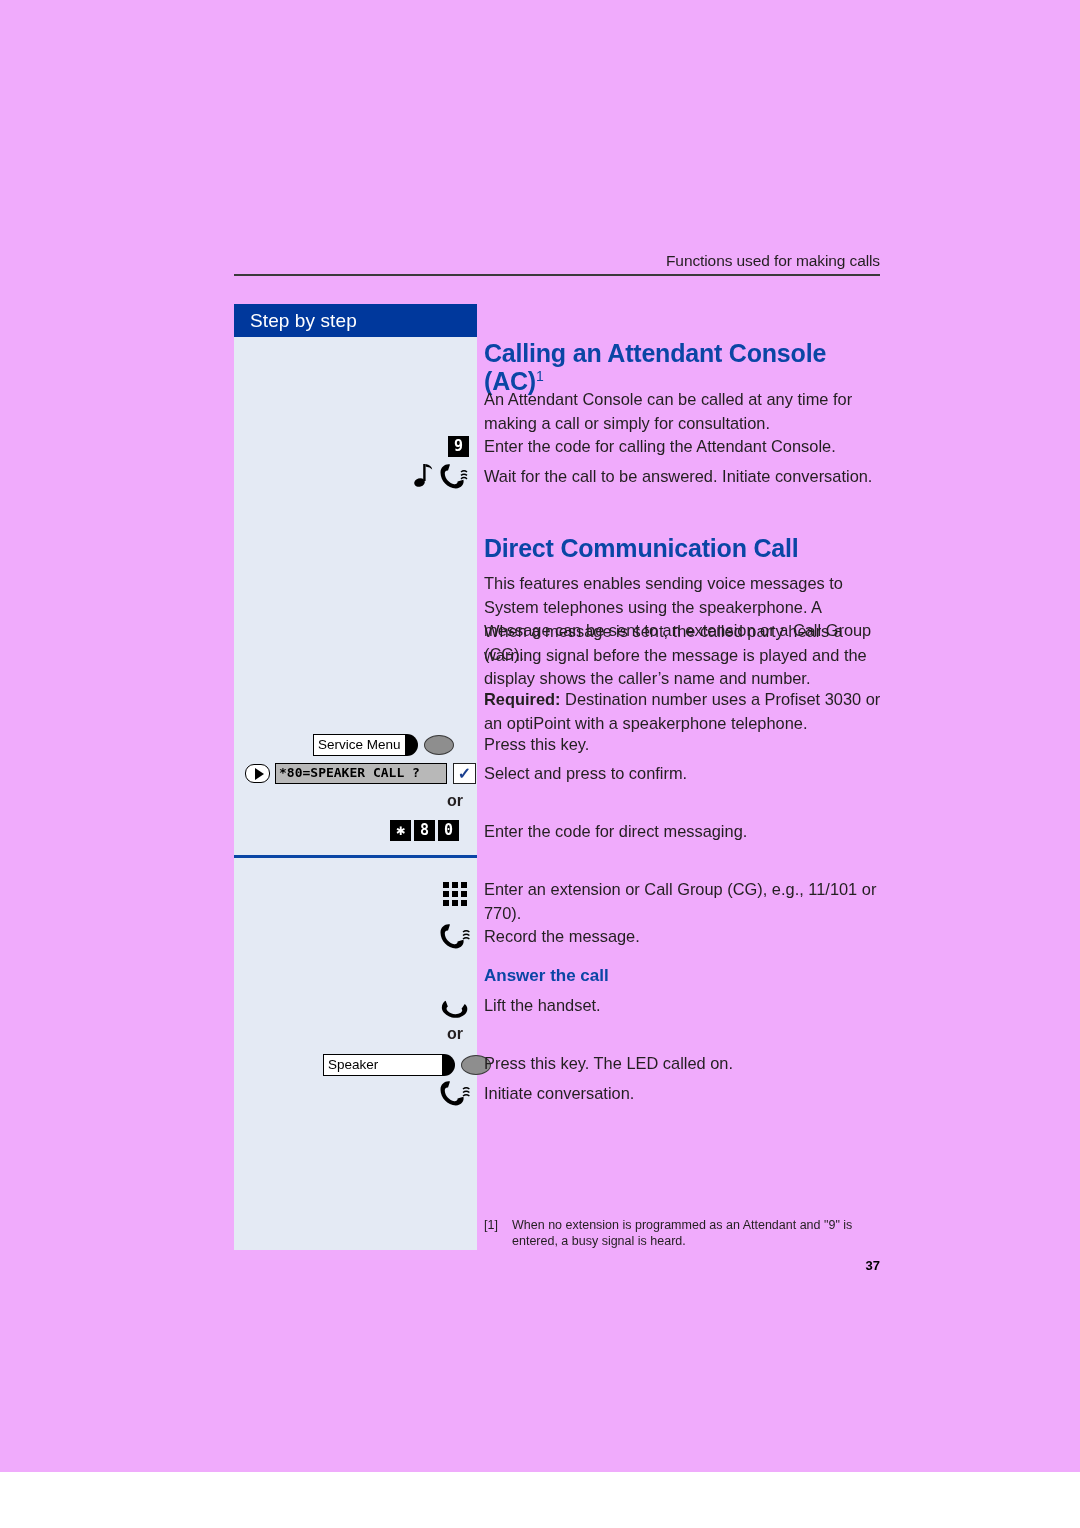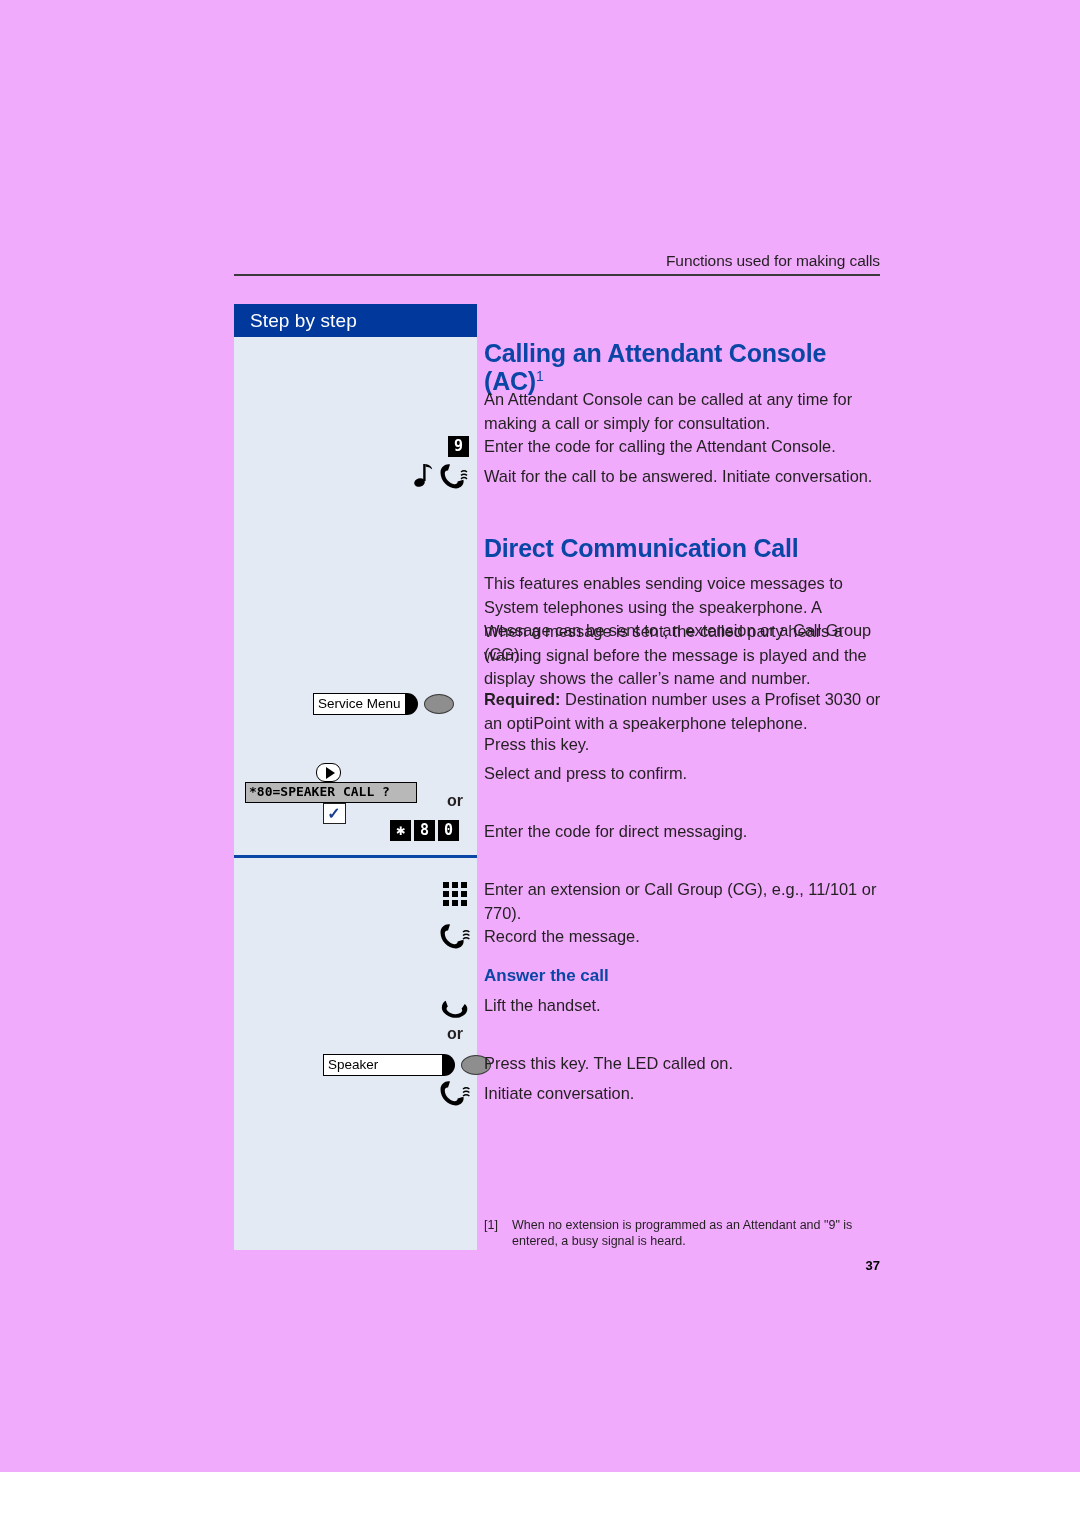--- a/index.html
+++ b/index.html
@@ -140,21 +140,21 @@
   }
   .fkey .led {
     width: 30px; height: 20px;
     background: #8e8e8e;
     border: 1.4px solid #3b3b3b;
     border-radius: 50%;
     margin-left: 6px;
   }
 
   
-  .dispRow { position: absolute; display: flex; align-items: center; flex-direction: column; }
+  .dispRow { position: absolute; display: flex; align-items: center; }
   .navkey {
     width: 25px; height: 19px;
     border: 1.6px solid #000;
     border-radius: 9px;
     background: #ffffff;
     display: flex; align-items: center; justify-content: center;
     margin-right: 5px;
   }
   .navkey .tri {
     width: 0; height: 0;
@@ -285,21 +285,21 @@
     </svg>
   </div>
   <div class="steptext" style="top:465px;">Wait for the call to be answered. Initiate conversation.</div>
 
   <h1 class="sect content" style="top:514px;margin-top:21px;">Direct Communication Call</h1>
 
   <p class="para content" style="top:620px;">When a message is sent, the called party hears a warning signal before the message is played and the display shows the caller’s name and number.</p>
   <p class="para content" style="top:572px;">This features enables sending voice messages to System telephones using the speakerphone. A message can be sent to an extension or a Call Group (CG).</p>
   <p class="para content" style="top:688px;"><b>Required:</b><span> Destination number uses a Profiset 3030 or an optiPoint with a speakerphone telephone.</span></p>
 
-  <div class="fkey" style="left:313px; top:693px;">
+  <div class="fkey" style="left:313px; top:734px;">
     <span class="labelbox">Service Menu</span>
     <span class="lug"></span>
     <span class="led"></span>
   </div>
   <div class="steptext" style="top:733px;">Press this key.</div>
 
   <div class="dispRow" style="left:245px; top:763px;">
     <span class="navkey">
         <span class="tri"></span>
       </span>

